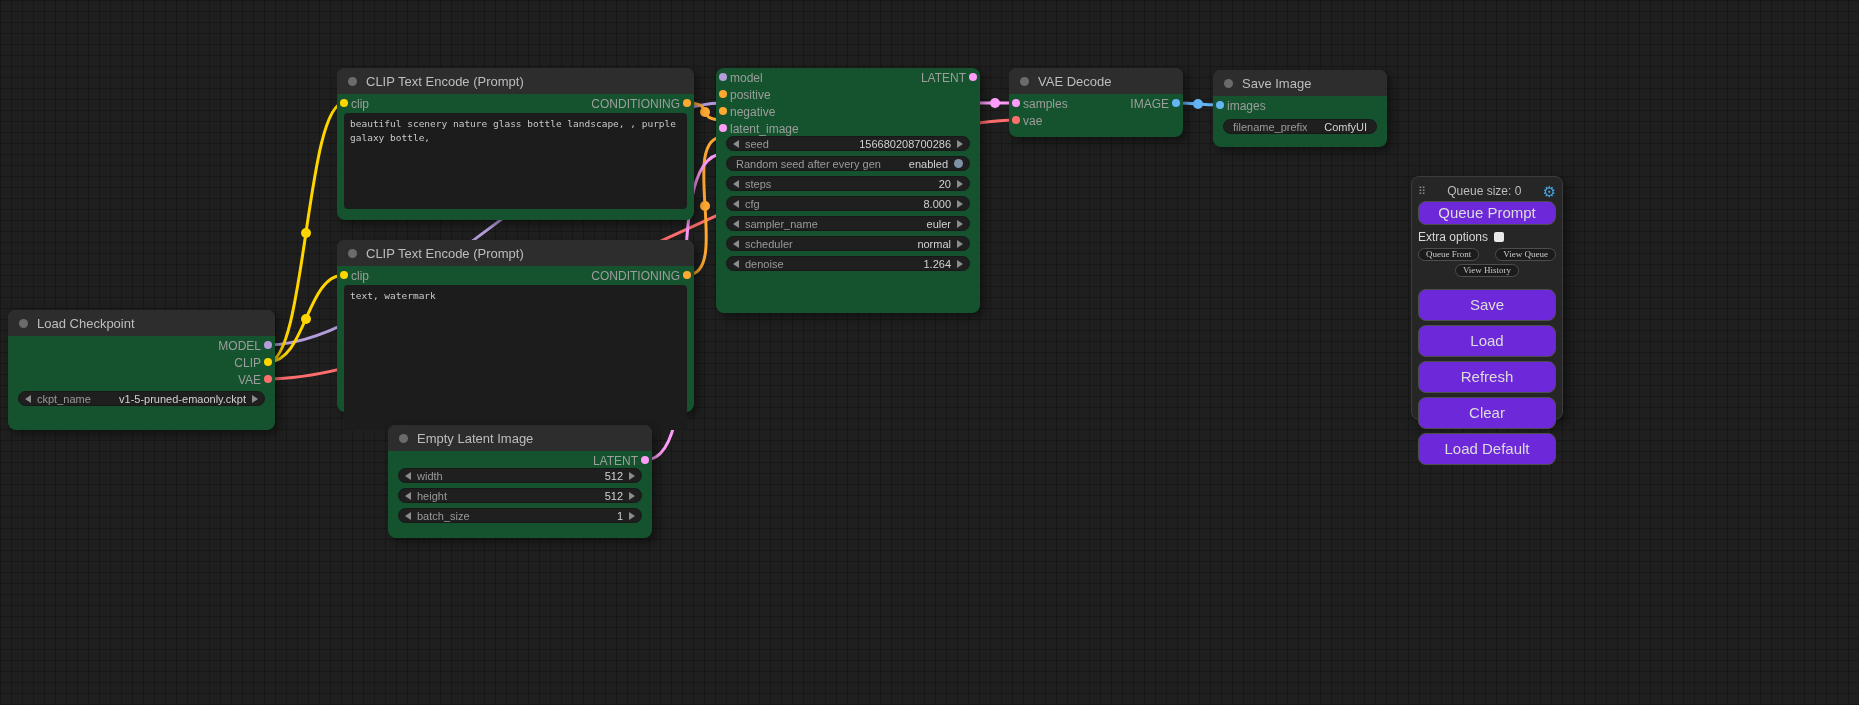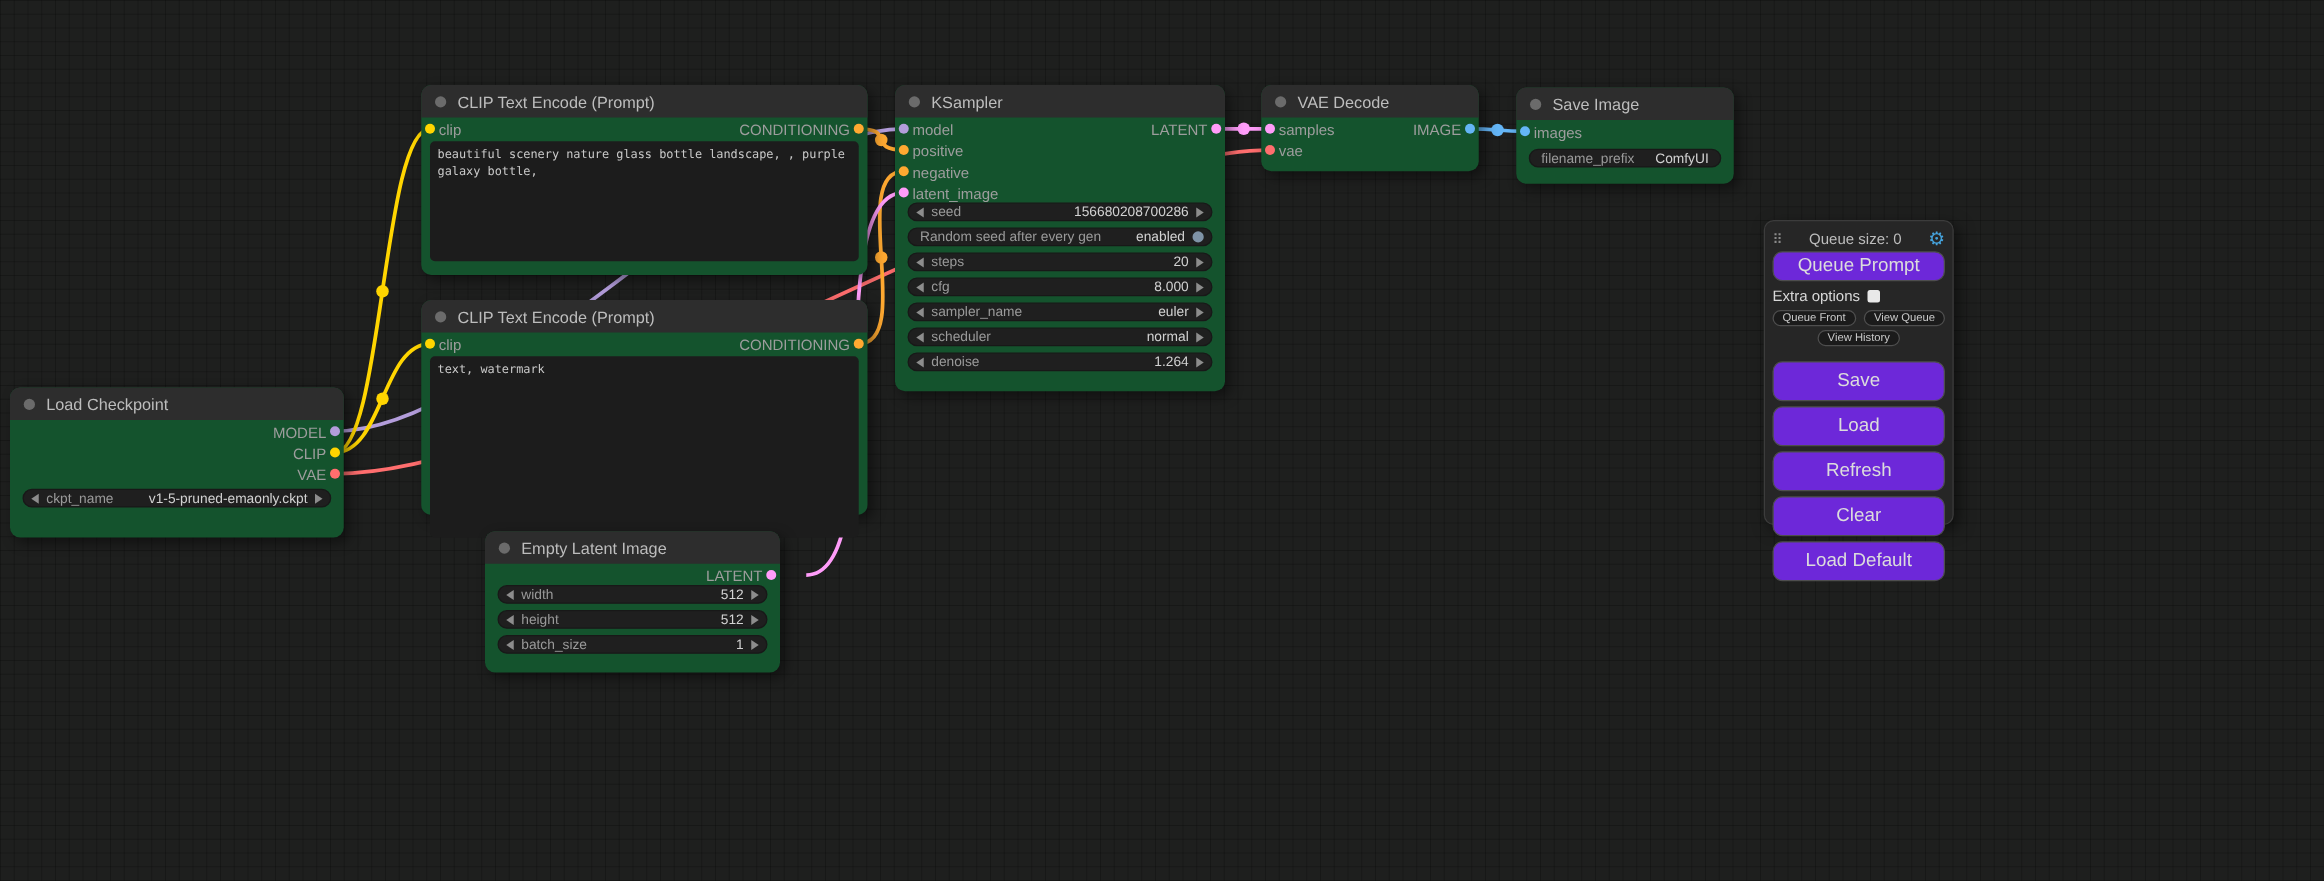--- a/index.html
+++ b/index.html
@@ -37,21 +37,21 @@
   .arr-r{width:0;height:0;border-top:4px solid transparent;border-bottom:4px solid transparent;
         border-left:6px solid #8d8d8d;flex:0 0 auto}
   .toggle-dot{width:9px;height:9px;border-radius:50%;flex:0 0 auto}
   .prompt-text{margin:2px 7px 0;background:#1c1c1c;border-radius:4px;color:#c9c9c9;
         font-family:"DejaVu Sans Mono",monospace;font-size:9.5px;line-height:1.45;
         padding:4px 6px;white-space:pre-wrap;word-break:break-word;overflow:hidden}
   
   #n-load-checkpoint{left:8px;top:310px;width:267px;height:120px}
   #n-clip-pos{left:337px;top:68px;width:357px;height:152px}
   #n-clip-neg{left:337px;top:240px;width:357px;height:172px}
-  #n-empty-latent{left:388px;top:425px;width:236px;height:113px}
+  #n-empty-latent{left:388px;top:425px;width:264px;height:113px}
   #n-ksampler{left:716px;top:68px;width:264px;height:245px}
   #n-vae-decode{left:1009px;top:68px;width:174px;height:69px}
   #n-save-image{left:1213px;top:70px;width:174px;height:77px}
   #n-clip-pos .prompt-text{height:96px}
   #n-clip-neg .prompt-text{height:145px}
   #n-ksampler .widget:first-of-type{margin-top:5px}
   #n-empty-latent .widget:first-of-type{margin-top:4px}
   #n-load-checkpoint .widget{margin-top:4px}
   #n-save-image .widget{margin-top:6px}
   
@@ -64,21 +64,21 @@
   .gear{font-size:15px;line-height:1;cursor:pointer}
   .btn{display:block;width:100%;background:#6d28d9;border:1px solid #4e4e4e;border-radius:8px;
         color:#dcdcdc;text-align:center;font-size:15px;height:24px;line-height:22px;
         margin-bottom:4px;cursor:pointer;font-family:inherit}
   .btn.small-row{height:32px;line-height:20px}
   .extra-row{display:flex;align-items:center;justify-content:flex-start;gap:6px;
         color:#d8d8d8;font-size:12px;height:16px;margin-bottom:3px}
   .checkbox{width:10px;height:10px;background:#e9e9e9;border-radius:2px;cursor:pointer}
   .pill-row{display:flex;justify-content:space-between;margin-bottom:3px}
   .pill-btn{background:#1b1b1b;border:1px solid #4e4e4e;border-radius:7px;color:#c9c9c9;
-        font-size:9px;height:13px;line-height:11px;padding:0 7px;cursor:pointer;font-family:Liberation Sans, sans-serif}
+        font-size:9px;height:13px;line-height:11px;padding:0 7px;cursor:pointer;font-family:Liberation Serif, serif}
   .pill-center{display:flex;justify-content:center;margin-bottom:12px}
 </style>
 </head>
 <body>
 
 <svg id="wires" width="1859" height="705" viewBox="0 0 1859 705">
   <path d="M 268 345 C 400 345, 590 103, 723 103" fill="none" stroke-width="3" stroke="#B39DDB"></path>
   <path d="M 268 362 C 306 362, 306 103, 344 103" fill="none" stroke-width="3" stroke="#FFD500"></path>
   <path d="M 268 362 C 306 362, 306 275, 344 275" fill="none" stroke-width="3" stroke="#FFD500"></path>
   <path d="M 268 379 C 455 379, 830 120, 1016 120" fill="none" stroke-width="3" stroke="#FF6E6E"></path>
@@ -172,24 +172,20 @@
   </div>
   <div class="widget">
     <span class="arr-l"></span>
     <span class="wname">batch_size</span>
     <span class="wval">1</span>
     <span class="arr-r"></span>
   </div>
 </div>
 
 <div class="node" id="n-ksampler">
-  <div class="node-title">
-    <span class="node-dot"></span>
-    <span>KSampler</span>
-  </div>
   <div class="slot-row">
     <span class="in-dot" style="background: rgb(179, 157, 219);"></span>
     <span>model</span>
     <span>LATENT</span>
     <span class="out-dot" style="background: rgb(255, 156, 249);"></span>
   </div>
   <div class="slot-row">
     <span class="in-dot" style="background: rgb(255, 169, 49);"></span>
     <span>positive</span>
   </div>

